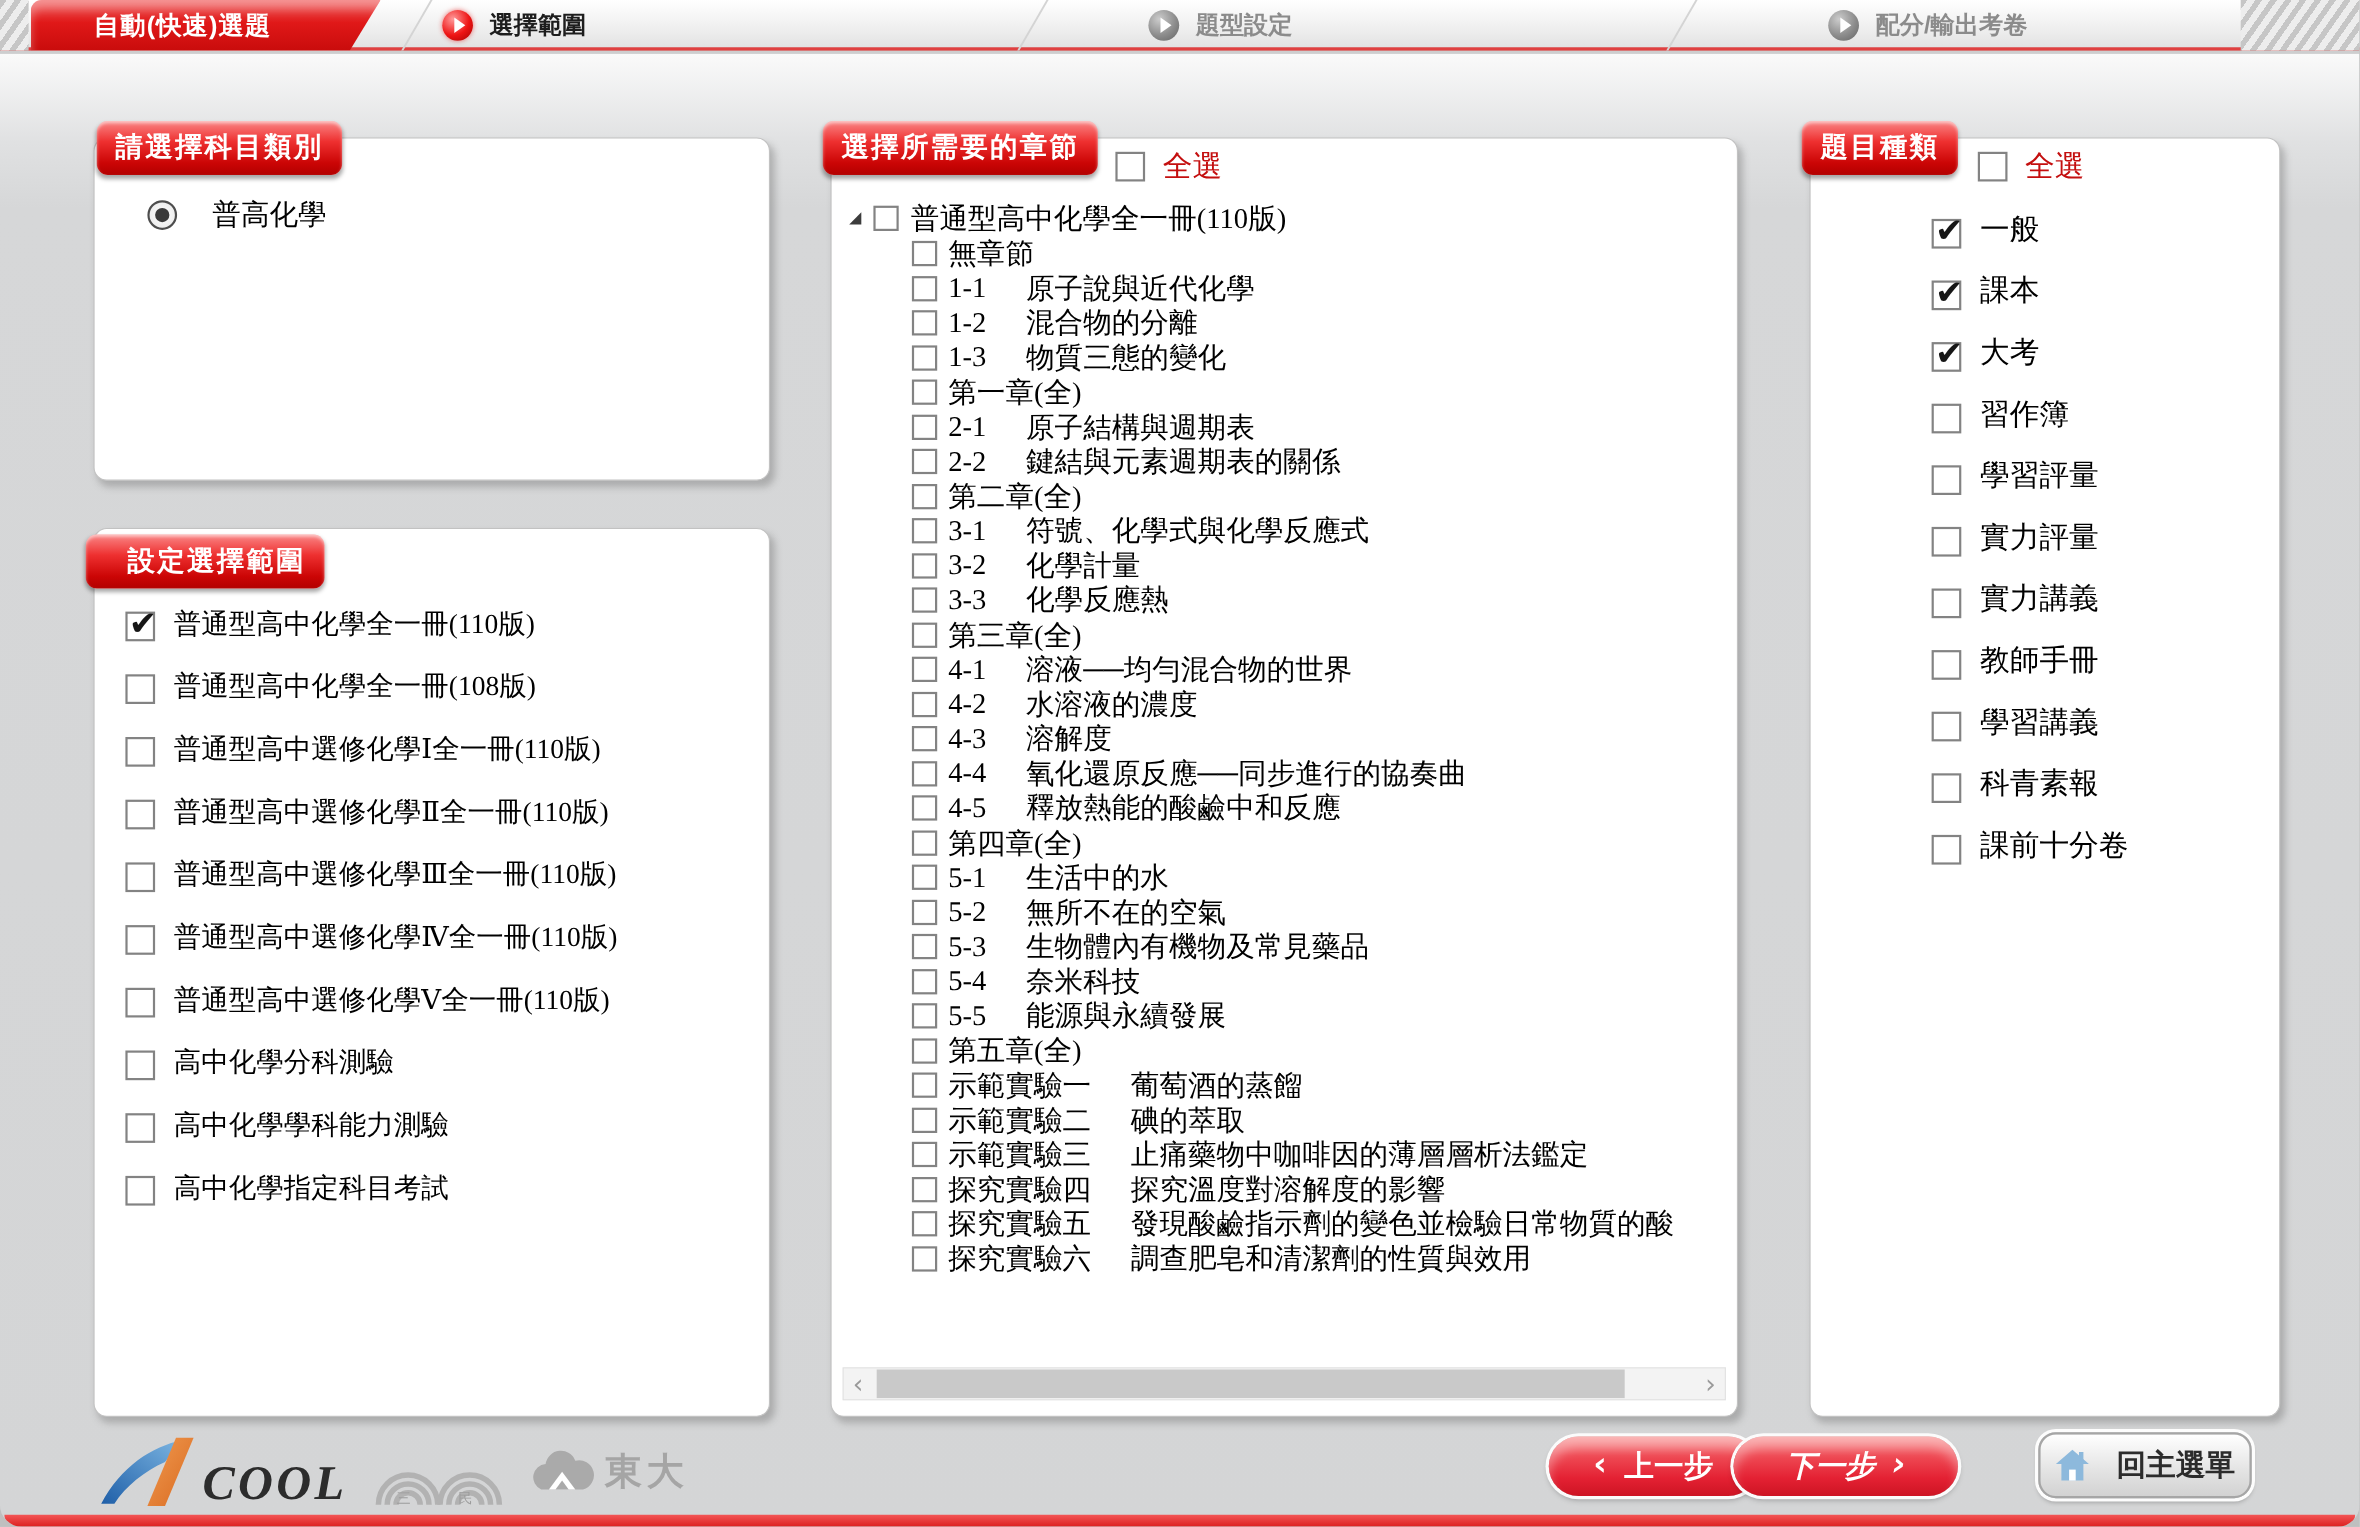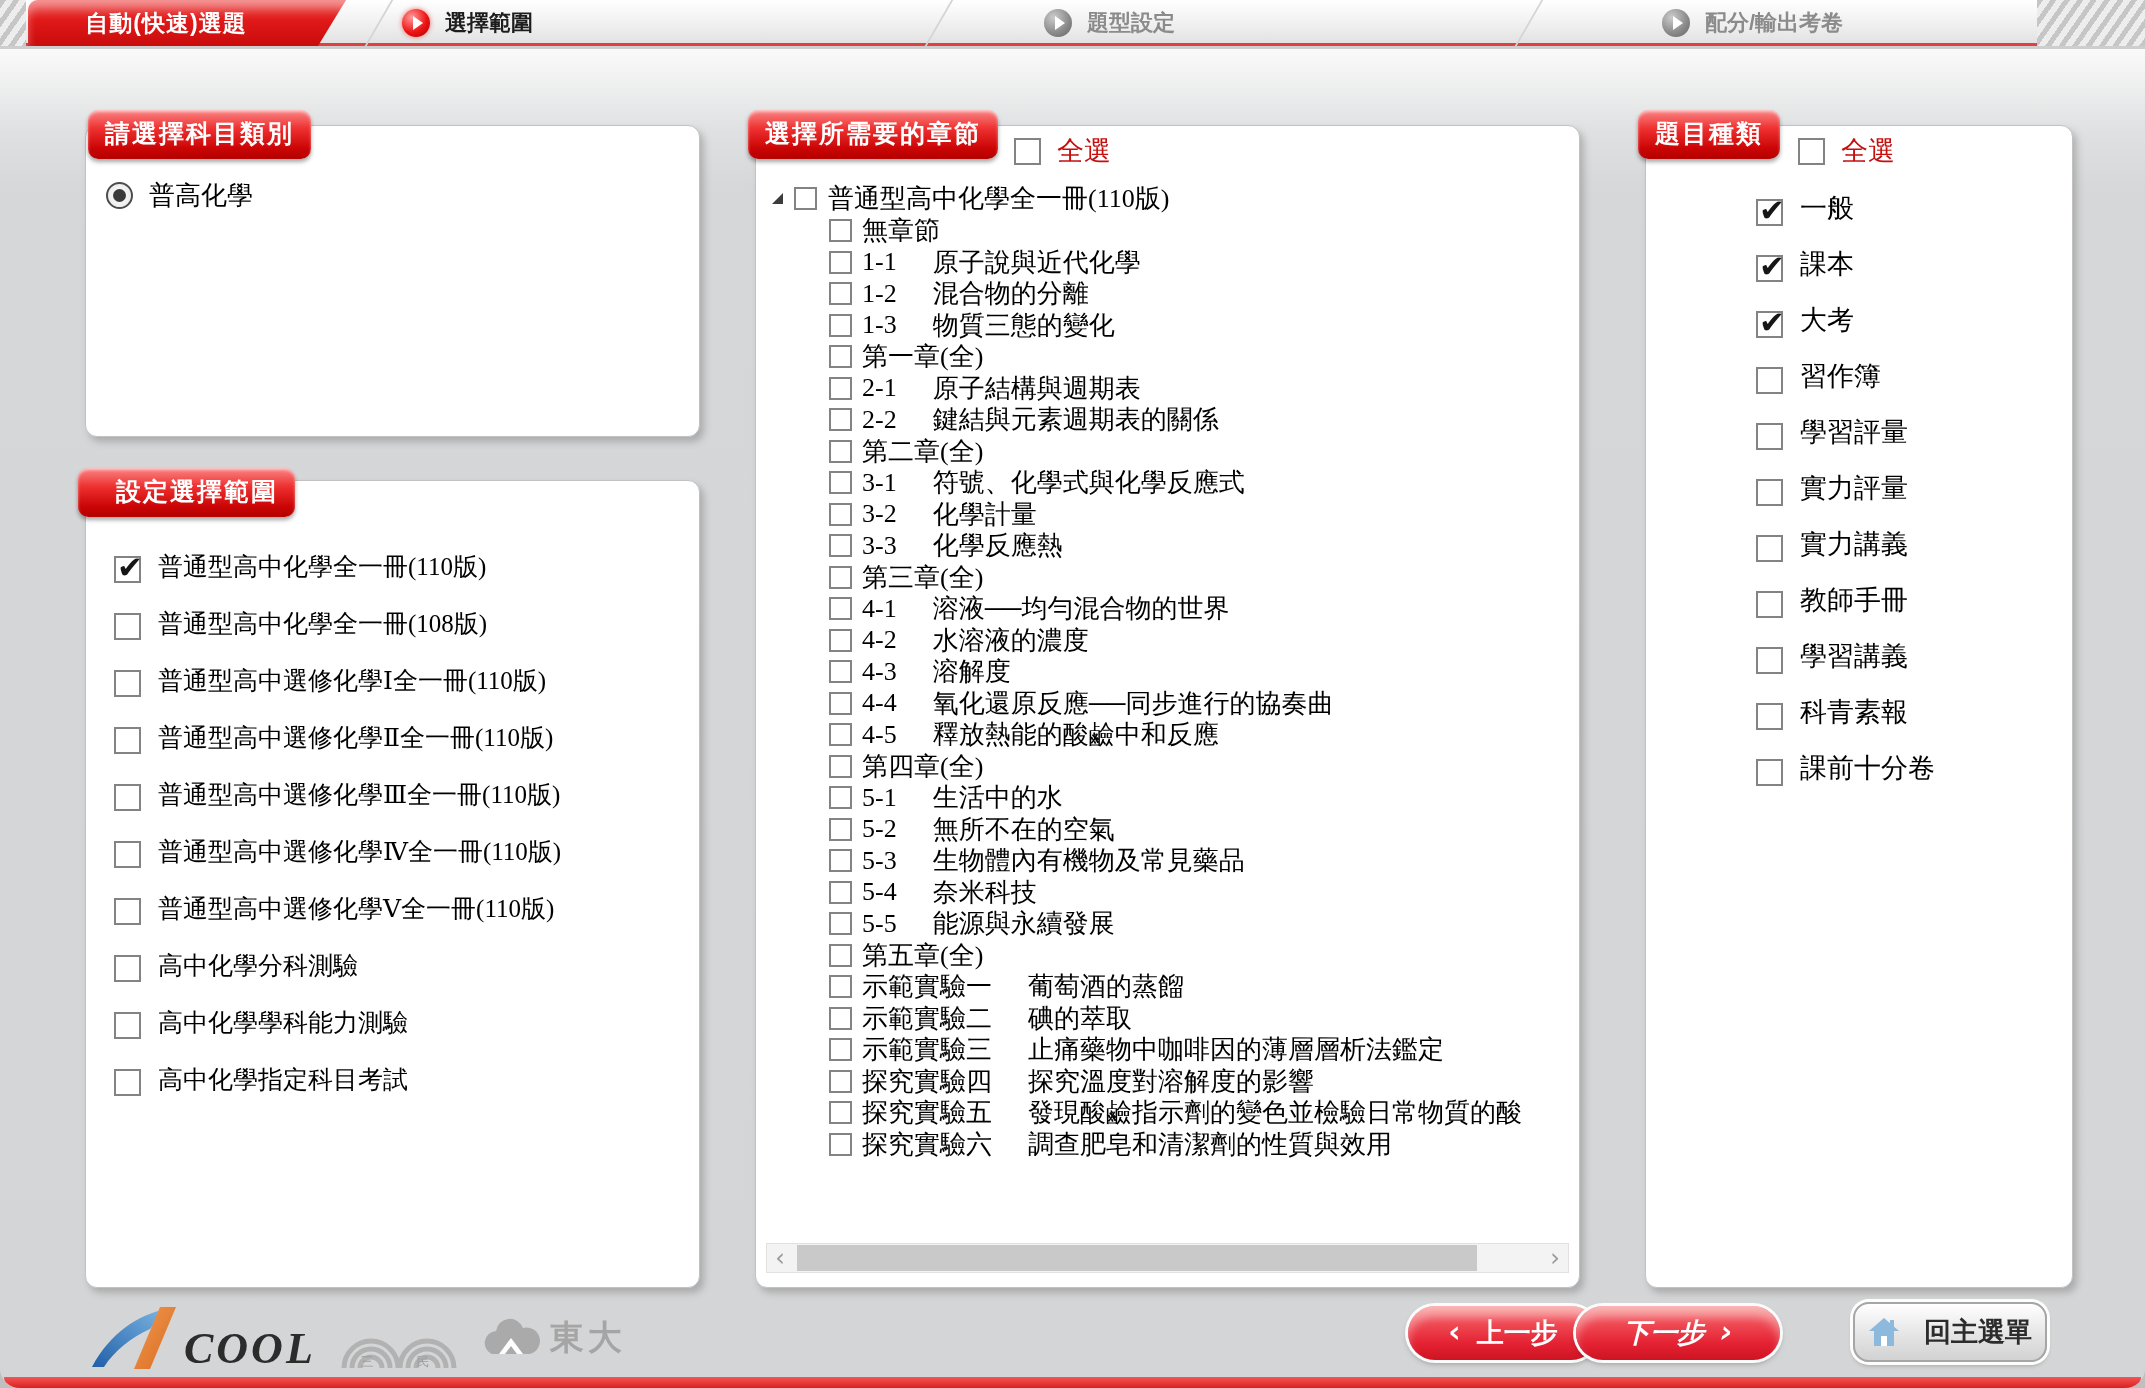--- a/index.html
+++ b/index.html
@@ -47,39 +47,39 @@
   #panel-range    { left:85px;  top:431px; width:615px; height:808px; }
   #panel-chapters { left:755px; top:76px;  width:825px; height:1163px; overflow:hidden; }
   #panel-types    { left:1645px;top:76px;  width:428px; height:1163px; }
 
   .badge { position:absolute; z-index:6; color:#fff; font-weight:bold; font-size:25px;
            letter-spacing:2px; padding:7px 17px 9px;
            background:linear-gradient(180deg,#fa8686 0%,#ee3030 38%,#cb0505 78%,#b30000 100%);
            border-radius:10px;
            box-shadow:0 3px 4px rgba(0,0,0,.35), inset 0 2px 3px rgba(255,255,255,.55); }
   #badge-subject  { left:88px;   top:61px; }
-  #badge-range    { left:78px;   top:419px;padding-left:38px; }
+  #badge-range    { left:78px;   top:437px;padding-left:38px; }
   #badge-chapters { left:748px;  top:61px; }
   #badge-types    { left:1638px; top:61px; }
 
   .serif { font-family:"Liberation Serif","DejaVu Serif",serif; }
 
   
   .radio { width:27px; height:27px; border-radius:50%; border:2px solid #4d4d4d;
            background:radial-gradient(#ffffff,#e6e6e6); position:relative; flex:none; }
   .radio.checked::after { content:''; position:absolute; inset:5px; border-radius:50%;
            background:#3a3a3a; }
   .cb { width:27px; height:27px; border:2px solid #838383; background:#fff;
         position:relative; flex:none; display:inline-block; }
   .cb.checked::after { content:'✔'; position:absolute; left:1px; top:-9px;
         font-size:31px; font-weight:bold; color:#161616;
         font-family:"DejaVu Sans",sans-serif; }
   .cb.small { width:23px; height:23px; border-width:2px; }
 
-  #subject-row { display:flex; align-items:center; gap:16px; padding:52px 0 0 20px;
+  #subject-row { display:flex; align-items:center; gap:32px; padding:52px 0 0 48px;
                  font-size:26px; color:#000; }
 
   .check-list { position:absolute; left:0; right:0; }
   #range-list { top:45px; }
   .check-row { display:flex; align-items:flex-end; gap:17px; height:57px;
                padding-left:28px; font-size:25px; color:#000; white-space:nowrap; }
   #types-list { top:44px; }
   #types-list .check-row { height:56px; padding-left:110px; font-size:27px; }
 
   .select-all { position:absolute; display:flex; align-items:center; gap:16px;

